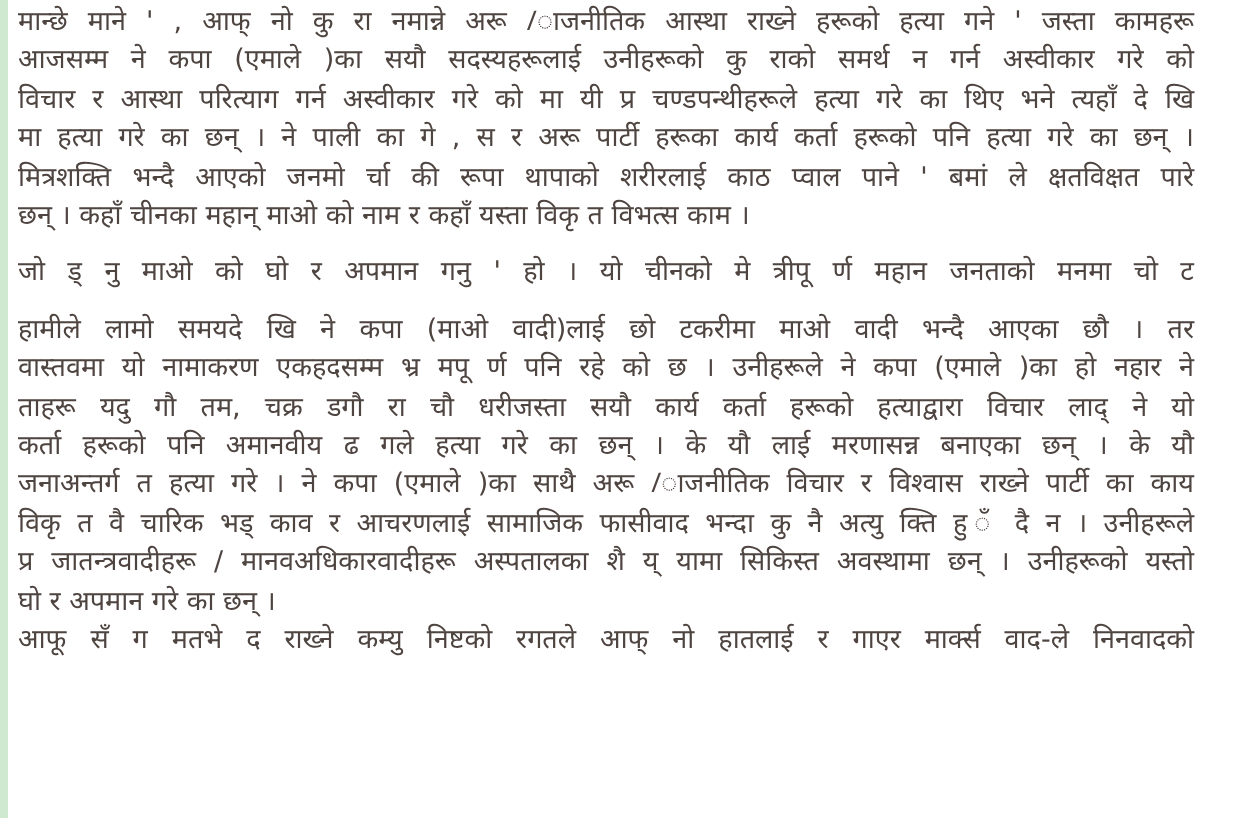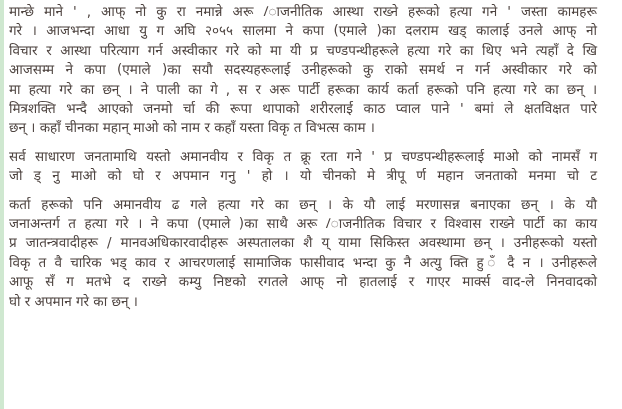--- a/index.html
+++ b/index.html
@@ -43,36 +43,37 @@
 </style>
 </head>
 <body>
 
 <div class="page">
   <div class="edge"></div>
   <div class="text-area">
 
     <p class="para">
       <span class="line">मान्छे माने ' , आफ् नो कु रा नमान्ने अरू /ाजनीतिक आस्था राख्ने हरूको हत्या गने ' जस्ता कामहरू</span>
-      <span class="line">गरे । आजभन्दा आधा यु ग अघि २०५५ सालमा ने कपा (एमाले )का दलराम खड् कालाई उनले आफ् नो</span>
+      <span class="line">आजसम्म ने कपा (एमाले )का सयौ सदस्यहरूलाई उनीहरूको कु राको समर्थ न गर्न अस्वीकार गरे को</span>
       <span class="line">विचार र आस्था परित्याग गर्न अस्वीकार गरे को मा यी प्र चण्डपन्थीहरूले हत्या गरे का थिए भने त्यहाँ दे खि</span>
-      <span class="line">आजसम्म ने कपा (एमाले )का सयौ सदस्यहरूलाई उनीहरूको कु राको समर्थ न गर्न अस्वीकार गरे को</span>
       <span class="line">मा हत्या गरे का छन् । ने पाली का गे , स र अरू पार्टी हरूका कार्य कर्ता हरूको पनि हत्या गरे का छन् ।</span>
       <span class="line">मित्रशक्ति भन्दै आएको जनमो र्चा की रूपा थापाको शरीरलाई काठ प्वाल पाने ' बमां ले क्षतविक्षत पारे</span>
       <span class="line end">छन् । कहाँ चीनका महान् माओ को नाम र कहाँ यस्ता विकृ त विभत्स काम ।</span>
     </p>
 
     <p class="para">
-      <span class="line">सर्व साधारण जनतामाथि यस्तो अमानवीय र विकृ त क्रू रता गने ' प्र चण्डपन्थीहरूलाई माओ को नामसँ ग</span>
       <span class="line">जो ड् नु माओ को घो र अपमान गनु ' हो । यो चीनको मे त्रीपू र्ण महान जनताको मनमा चो ट</span>
     </p>
 
     <p class="para">
+      <span class="line">हामीले लामो समयदे खि ने कपा (माओ वादी)लाई छो टकरीमा माओ वादी भन्दै आएका छौ । तर</span>
+      <span class="line">वास्तवमा यो नामाकरण एकहदसम्म भ्र मपू र्ण पनि रहे को छ । उनीहरूले ने कपा (एमाले )का हो नहार ने</span>
+      <span class="line">ताहरू यदु गौ तम, चक्र डगौ रा चौ धरीजस्ता सयौ कार्य कर्ता हरूको हत्याद्वारा विचार लाद् ने यो</span>
       <span class="line">कर्ता हरूको पनि अमानवीय ढ गले हत्या गरे का छन् । के यौ लाई मरणासन्न बनाएका छन् । के यौ</span>
       <span class="line">जनाअन्तर्ग त हत्या गरे । ने कपा (एमाले )का साथै अरू /ाजनीतिक विचार र विश्वास राख्ने पार्टी का काय</span>
+      <span class="line">विकृ त वै चारिक भड् काव र आचरणलाई सामाजिक फासीवाद भन्दा कु नै अत्यु क्ति हु ँ दै न । उनीहरूले</span>
       <span class="line">प्र जातन्त्रवादीहरू / मानवअधिकारवादीहरू अस्पतालका शै य् यामा सिकिस्त अवस्थामा छन् । उनीहरूको यस्तो</span>
-      <span class="line">विकृ त वै चारिक भड् काव र आचरणलाई सामाजिक फासीवाद भन्दा कु नै अत्यु क्ति हु ँ दै न । उनीहरूले</span>
+      <span class="line end">घो र अपमान गरे का छन् ।</span>
       <span class="line">आफू सँ ग मतभे द राख्ने कम्यु निष्टको रगतले आफ् नो हातलाई र गाएर मार्क्स वाद-ले निनवादको</span>
-      <span class="line end">घो र अपमान गरे का छन् ।</span>
     </p>
 
   </div>
 </div>
 
 </body></html>

